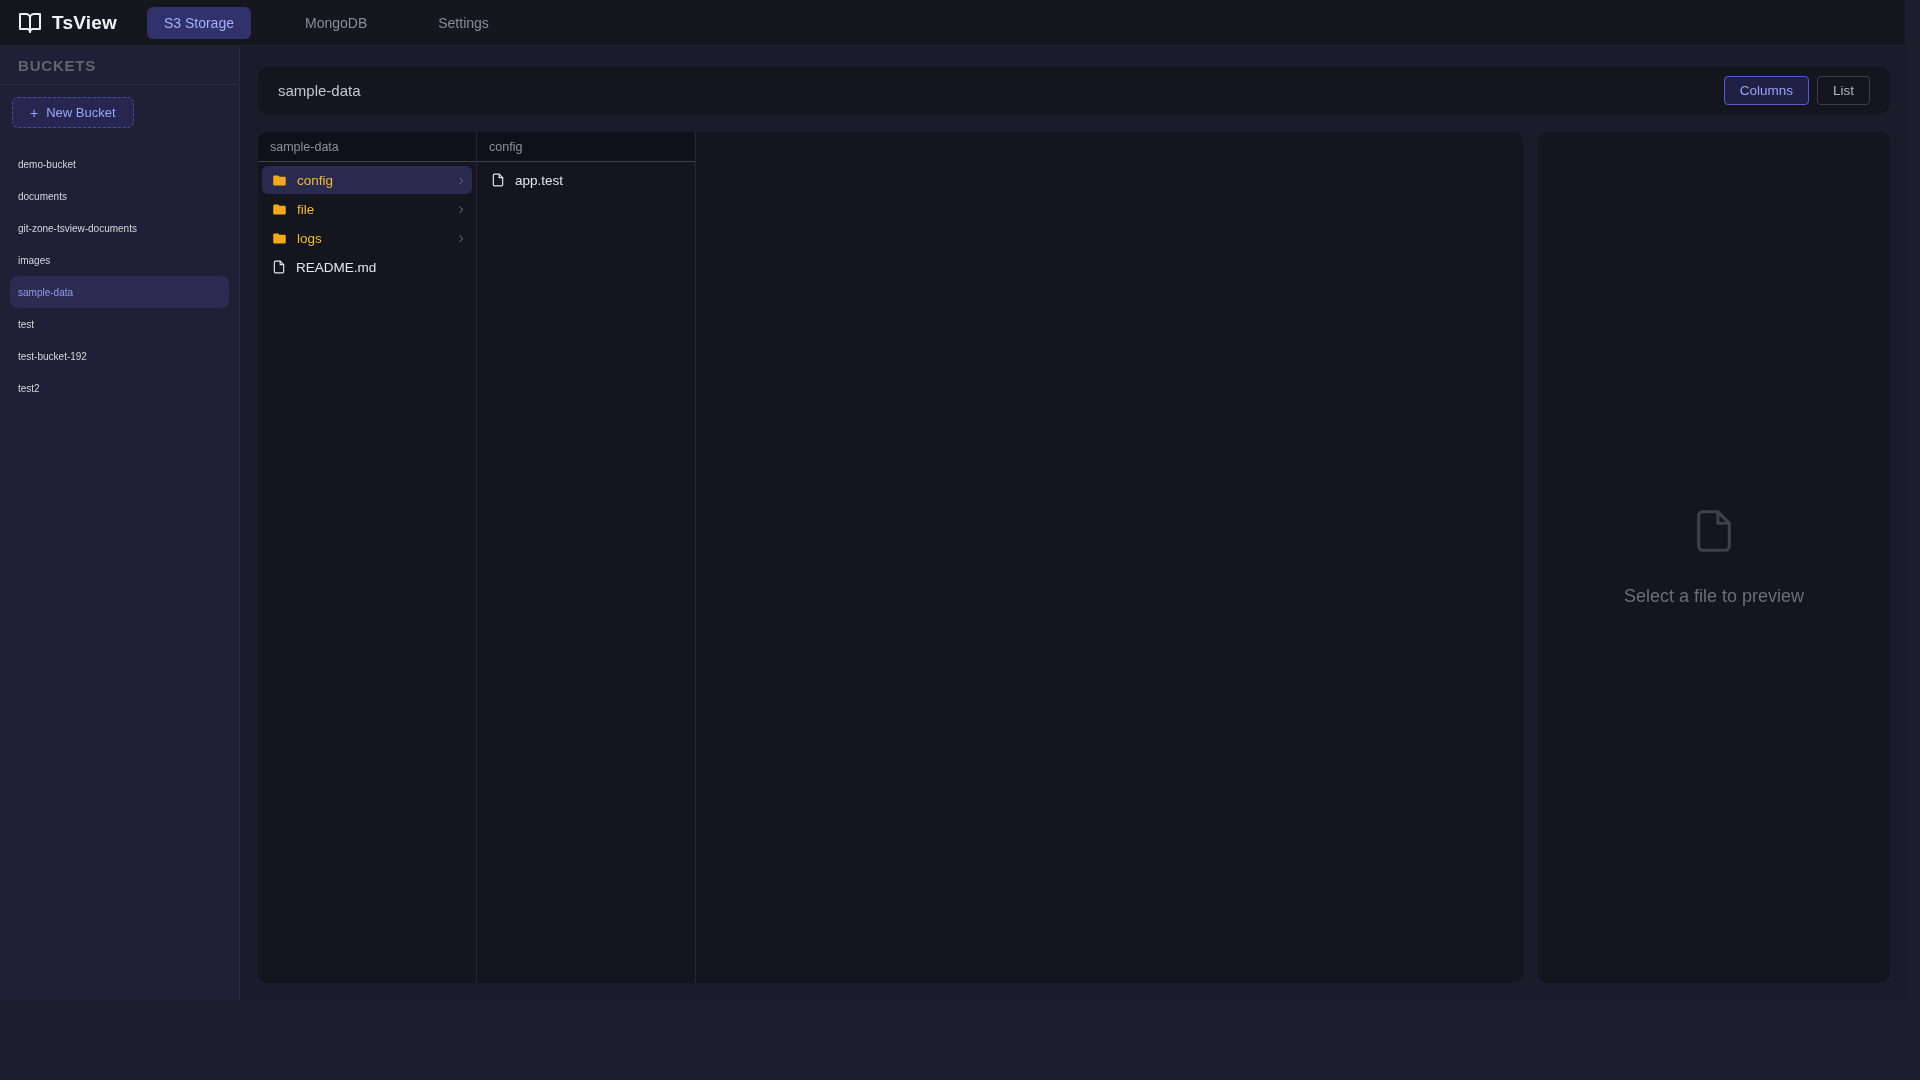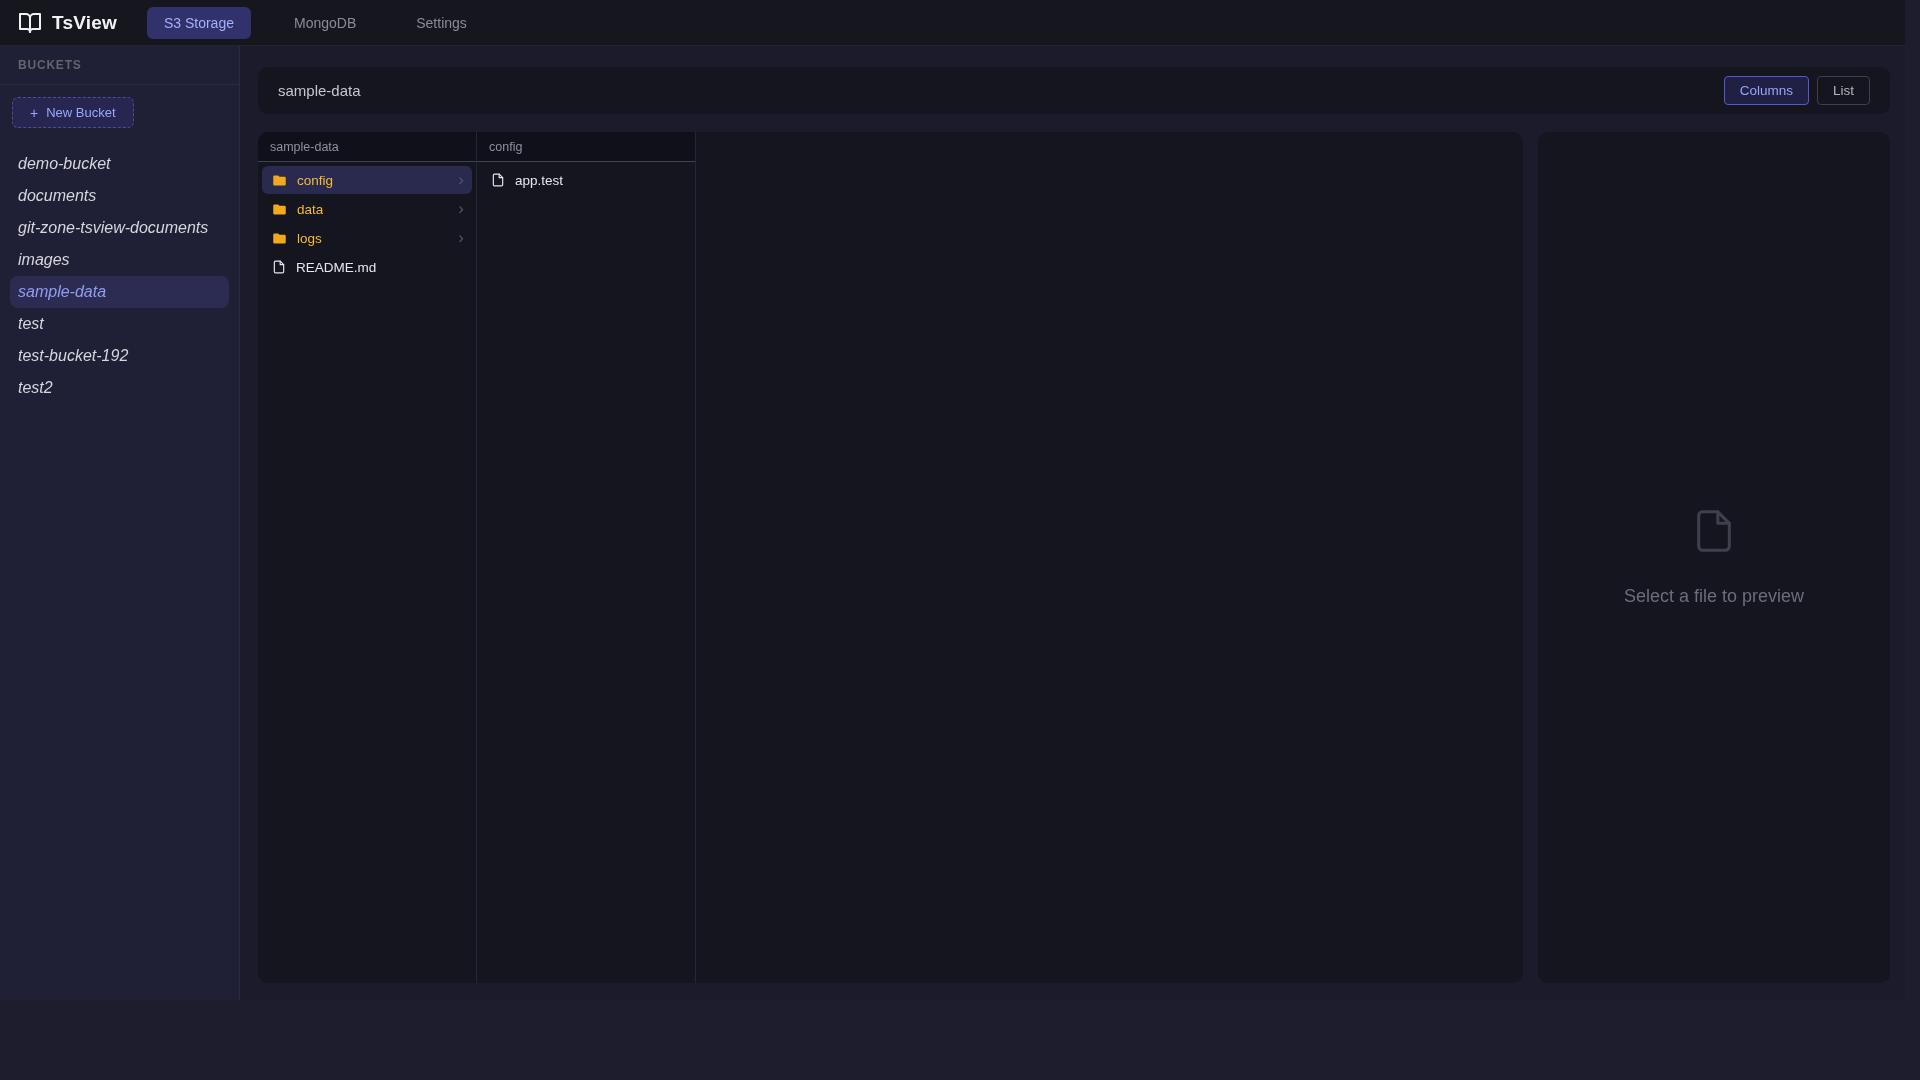--- a/index.html
+++ b/index.html
@@ -31,51 +31,51 @@
 
   
   .topbar{
     height:46px;flex:0 0 46px;background:var(--header-bg);
     border-bottom:1px solid #24242f;
     display:flex;align-items:center;padding:0 18px;
   }
   .logo{display:flex;align-items:center;gap:10px;color:#f2f2f5;}
   .logo svg{display:block;}
   .logo-text{font-size:19px;font-weight:bold;letter-spacing:.2px;}
-  .tabs{display:flex;align-items:center;gap:26px;margin-left:30px;}
+  .tabs{display:flex;align-items:center;gap:37px;margin-left:30px;}
   .tab{
     border:none;background:transparent;color:#8b8b98;font-size:14px;
     font-family:inherit;padding:8px 17px;border-radius:6px;cursor:pointer;
   }
   .tab.active{background:var(--tab-active-bg);color:#a5b0fc;}
 
   
   .body-row{flex:1;display:flex;min-height:0;}
 
   .sidebar{
     width:240px;flex:0 0 240px;background:var(--sidebar-bg);
     border-right:1px solid var(--border-soft);display:flex;flex-direction:column;
   }
   .sidebar-head{
     height:39px;flex:0 0 39px;display:flex;align-items:center;padding:0 18px;
     border-bottom:1px solid var(--border-soft);
-    font-size:12px;font-weight:bold;letter-spacing:.8px;color:#64646f;
+    font-size:15px;font-weight:bold;letter-spacing:.8px;color:#64646f;
   }
   .sidebar-content{padding:12px 10px;}
   .new-bucket{
     display:inline-flex;align-items:center;gap:8px;
     margin-left:2px;padding:7px 17px;border-radius:6px;cursor:pointer;
     background:#262650;border:1px dashed #4c4c9a;
     color:#9aa8fc;font-size:13px;font-family:inherit;
   }
   .plus{font-size:14px;line-height:1;}
   .bucket-list{list-style:none;margin-top:20px;}
   .bucket{
     height:32px;display:flex;align-items:center;padding:0 8px;margin-bottom:0;
-    border-radius:8px;font-size:16px;color:#d6d6de;cursor:pointer;font-style:italic;
+    border-radius:8px;font-size:10px;color:#d6d6de;cursor:pointer;
   }
   .bucket.selected{background:var(--sel-bucket);color:#939cf0;}
 
   
   .content{flex:1;display:flex;flex-direction:column;padding:21px 15px 17px 18px;min-width:0;}
   .titlebar{
     height:47px;flex:0 0 47px;border-radius:10px;background:var(--card-bg);
     display:flex;align-items:center;padding:0 20px;
   }
   .page-title{font-size:15px;color:#c6c6d0;}
@@ -188,21 +188,21 @@
                   </span>
                   <span class="row-name">config</span>
                   <span class="chev">›</span>
                 </div>
                 <div class="row folder">
                   <span class="row-icon">
                     <svg viewBox="0 0 24 24" width="15" height="15">
                       <path d="M10 4H4a2 2 0 0 0-2 2v12a2 2 0 0 0 2 2h16a2 2 0 0 0 2-2V8a2 2 0 0 0-2-2h-8l-2-2z" fill="currentColor"></path>
                     </svg>
                   </span>
-                  <span class="row-name">data</span>
+                  <span class="row-name">file</span>
                   <span class="chev">›</span>
                 </div>
                 <div class="row folder">
                   <span class="row-icon">
                     <svg viewBox="0 0 24 24" width="15" height="15">
                       <path d="M10 4H4a2 2 0 0 0-2 2v12a2 2 0 0 0 2 2h16a2 2 0 0 0 2-2V8a2 2 0 0 0-2-2h-8l-2-2z" fill="currentColor"></path>
                     </svg>
                   </span>
                   <span class="row-name">logs</span>
                   <span class="chev">›</span>

